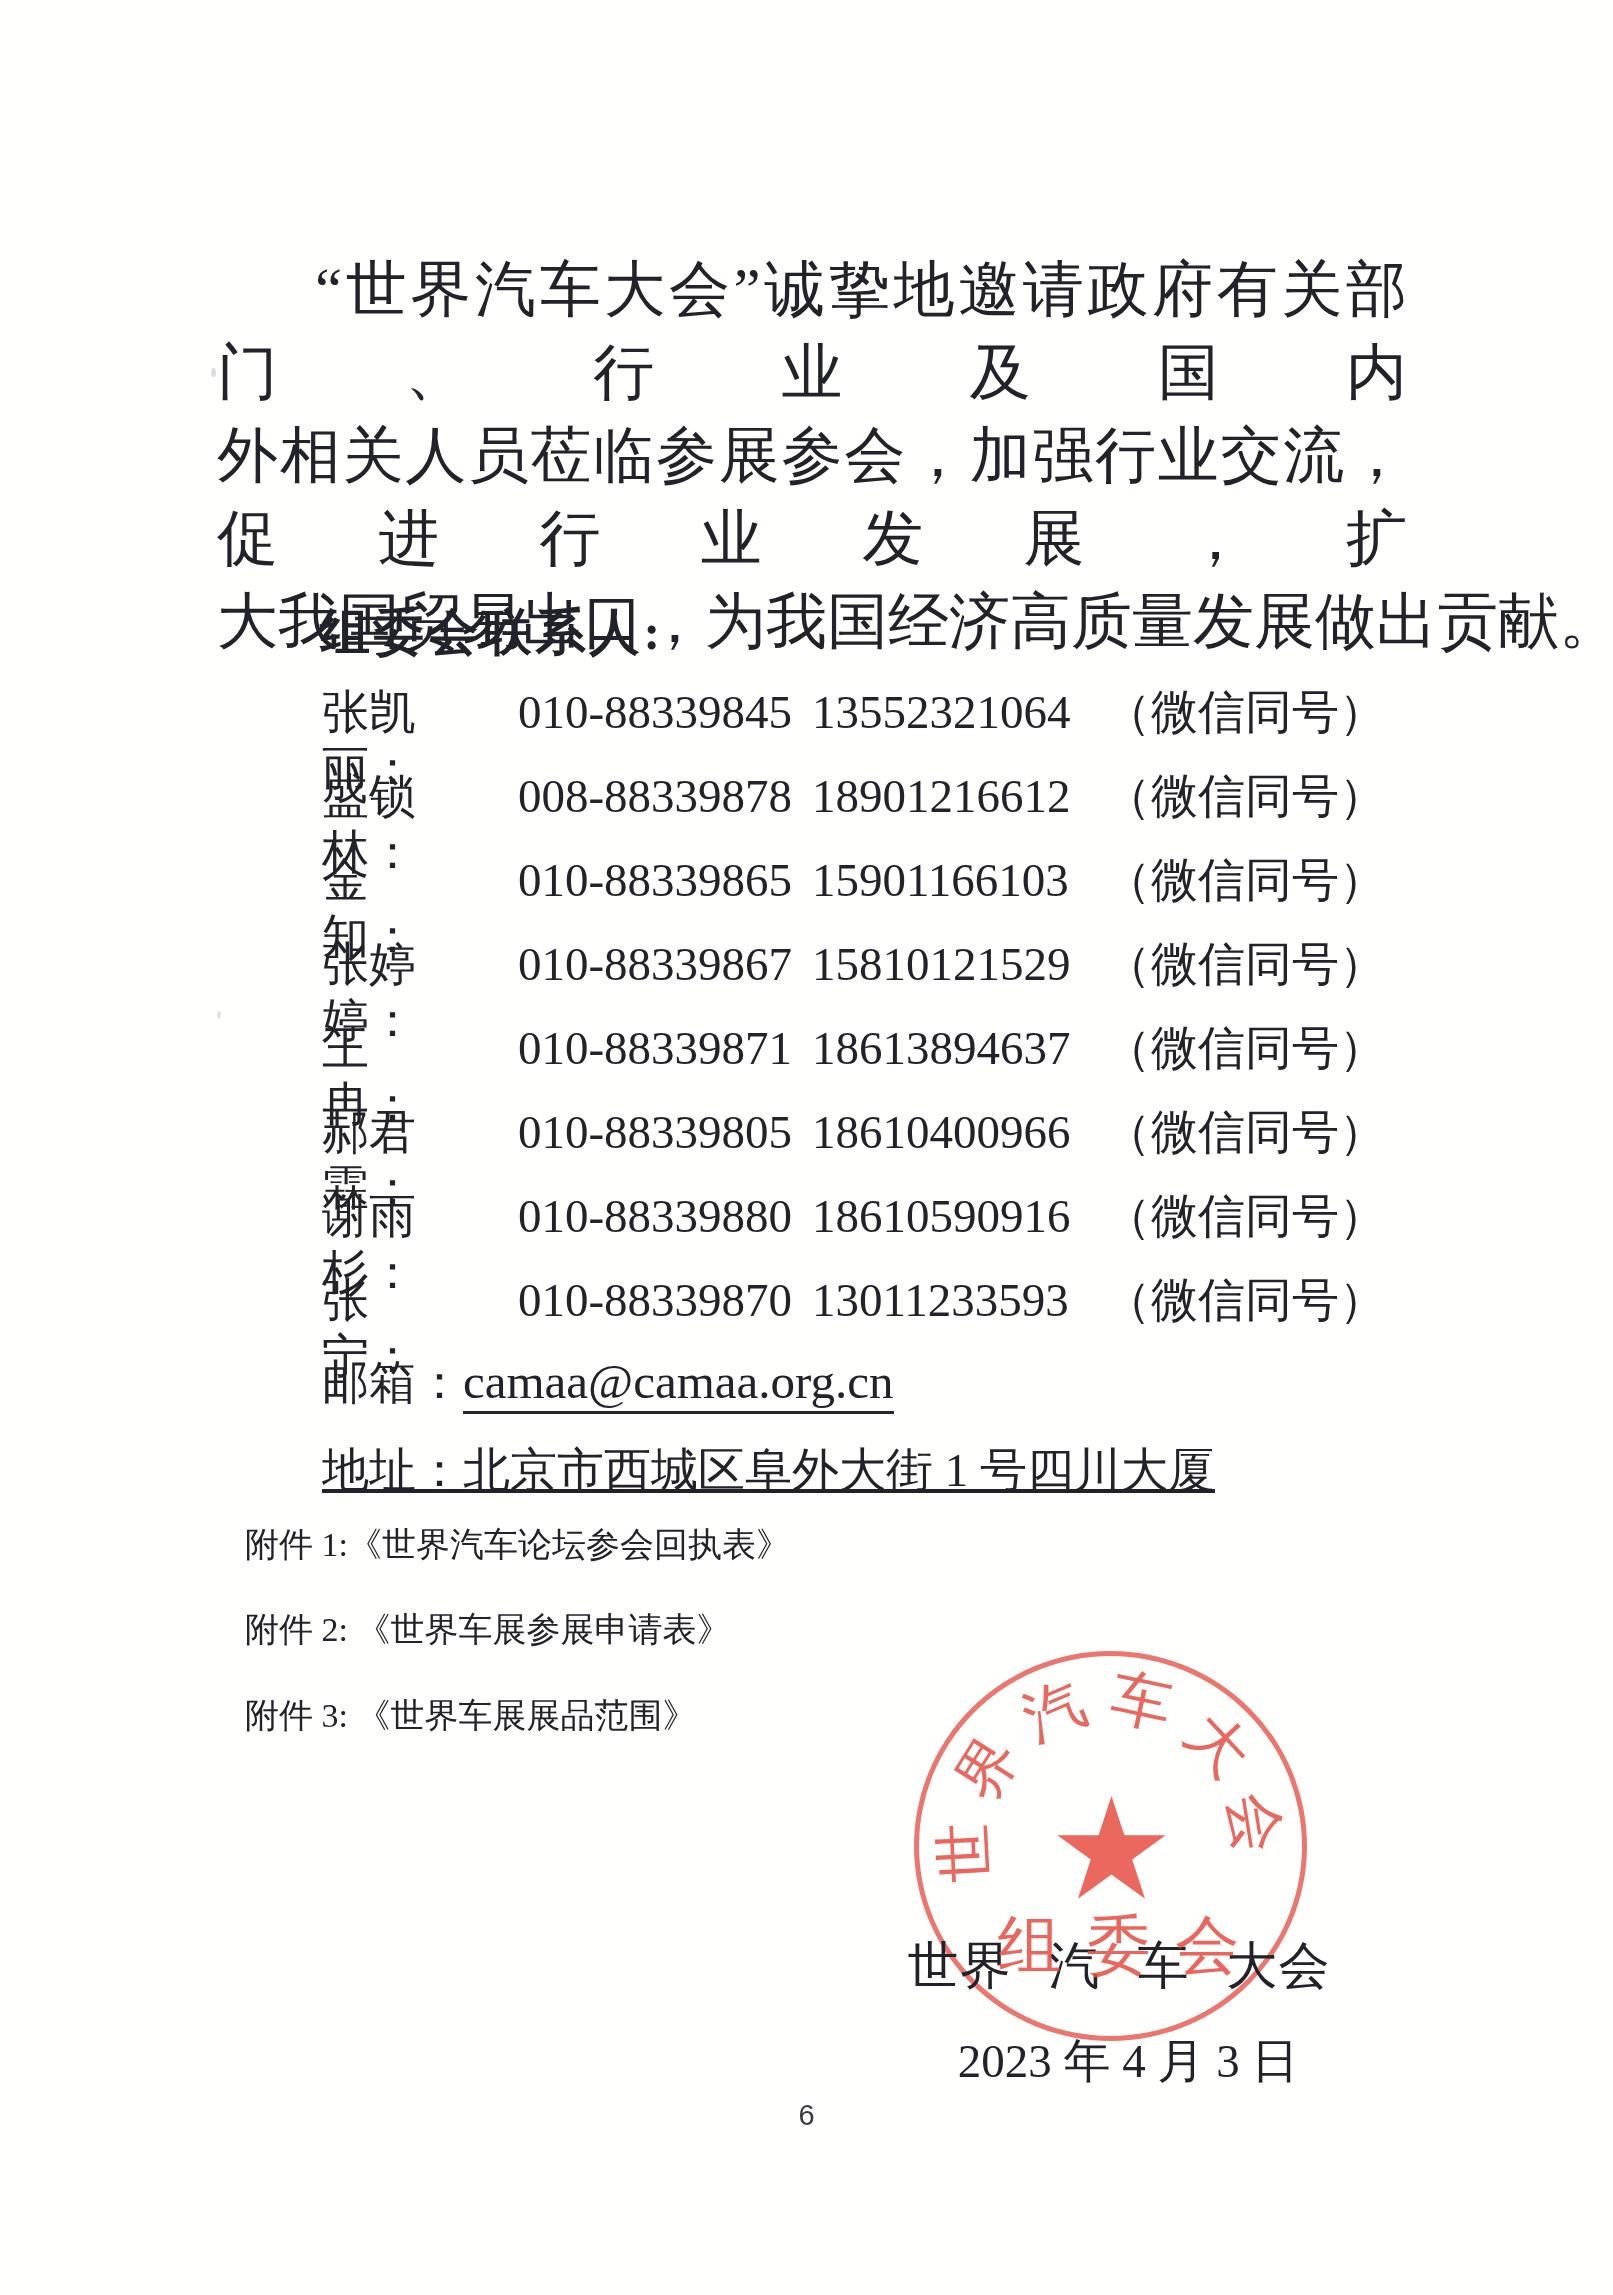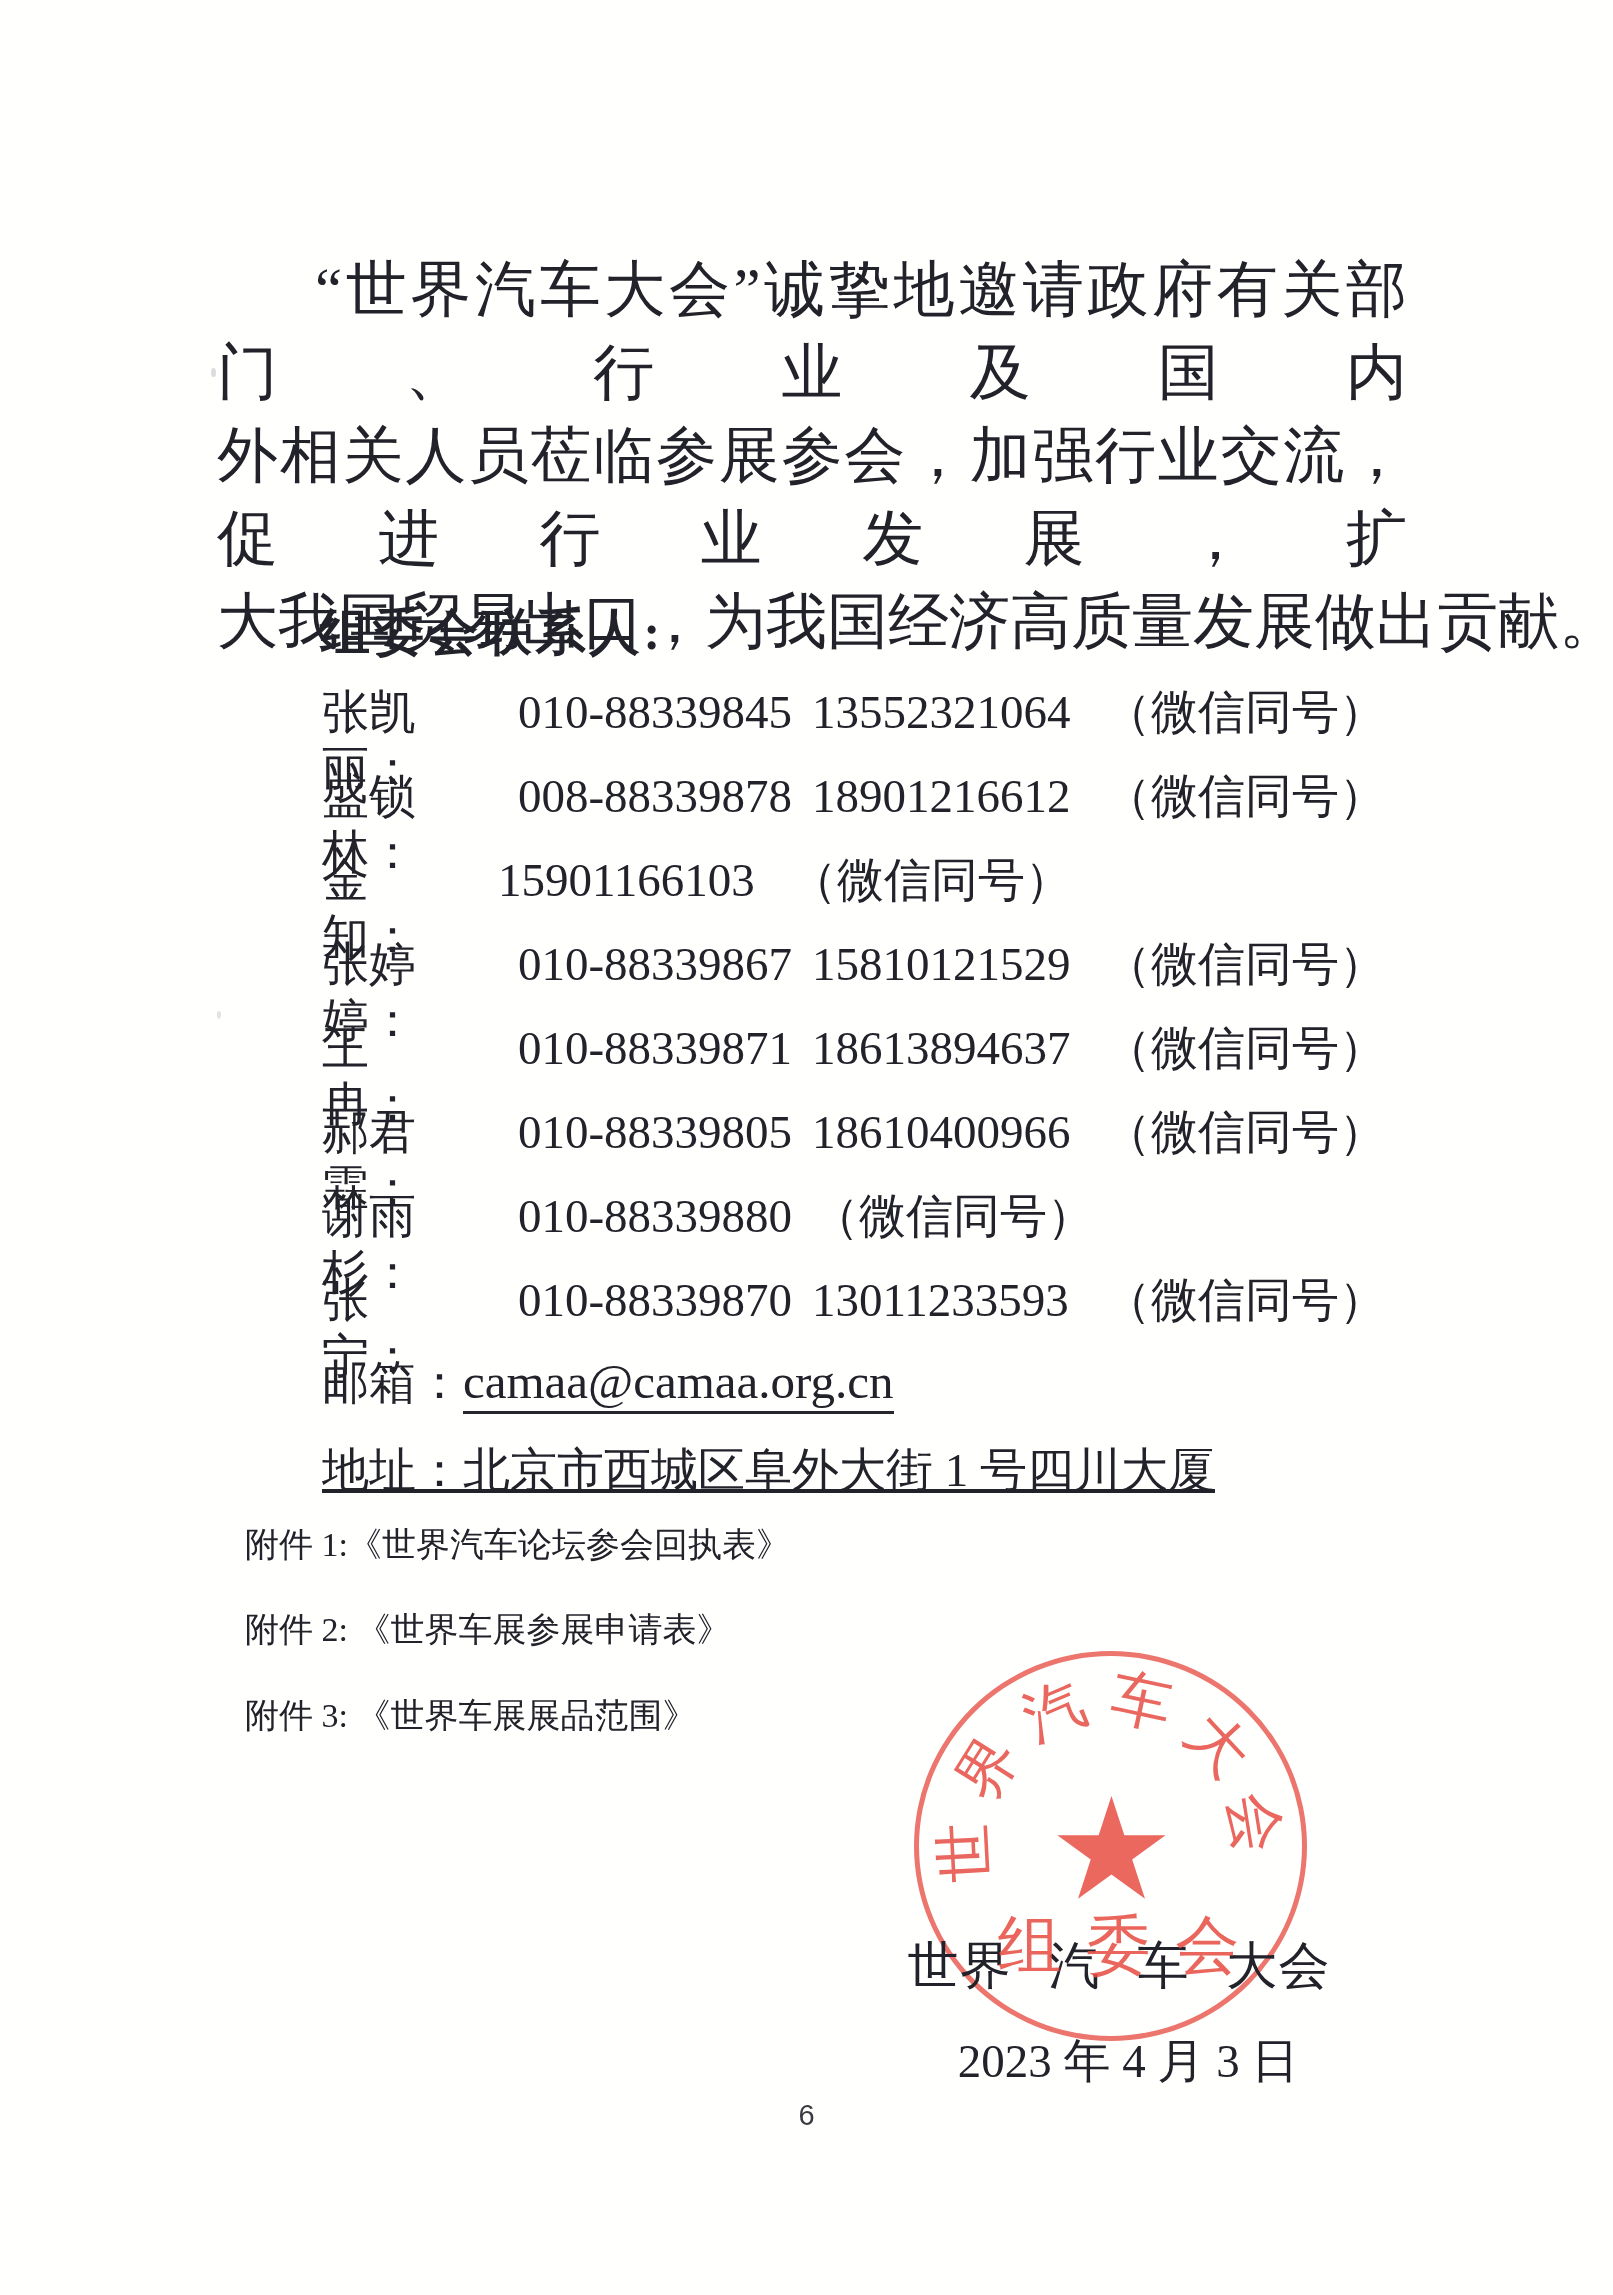--- a/index.html
+++ b/index.html
@@ -86,20 +86,21 @@
         <span class="c-note">（微信同号）</span>
       </div>
       <div class="c-row">
         <span class="c-name">盛锁林：</span>
         <span class="c-phone">008-88339878</span>
         <span class="c-mobile">18901216612</span>
         <span class="c-note">（微信同号）</span>
       </div>
       <div class="c-row">
         <span class="c-name">金　知：</span>
+        <span class="c-phone">010-88339865</span>
         <span class="c-mobile">15901166103</span>
         <span class="c-note">（微信同号）</span>
       </div>
       <div class="c-row">
         <span class="c-name">张婷婷：</span>
         <span class="c-phone">010-88339867</span>
         <span class="c-mobile">15810121529</span>
         <span class="c-note">（微信同号）</span>
       </div>
       <div class="c-row">
@@ -110,20 +111,21 @@
       </div>
       <div class="c-row">
         <span class="c-name">郝君霖：</span>
         <span class="c-phone">010-88339805</span>
         <span class="c-mobile">18610400966</span>
         <span class="c-note">（微信同号）</span>
       </div>
       <div class="c-row">
         <span class="c-name">谢雨杉：</span>
         <span class="c-phone">010-88339880</span>
+        <span class="c-mobile">18610590916</span>
         <span class="c-note">（微信同号）</span>
       </div>
       <div class="c-row">
         <span class="c-name">张　宁：</span>
         <span class="c-phone">010-88339870</span>
         <span class="c-mobile">13011233593</span>
         <span class="c-note">（微信同号）</span>
       </div>
     </div>
 

